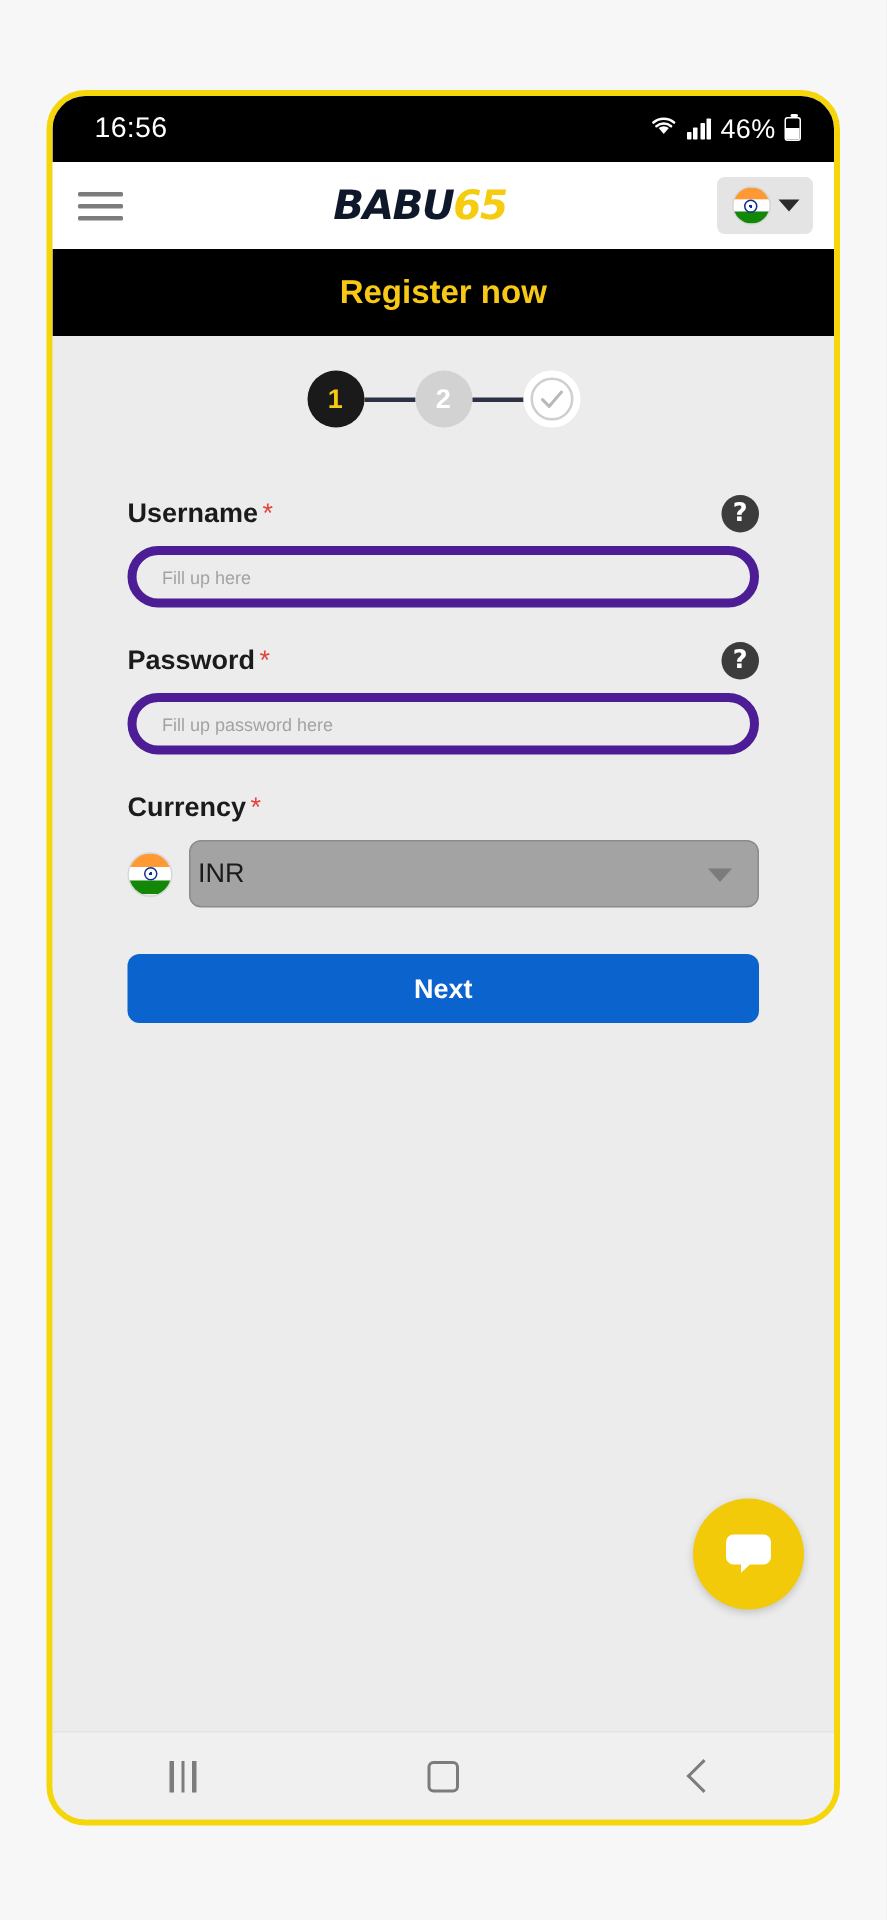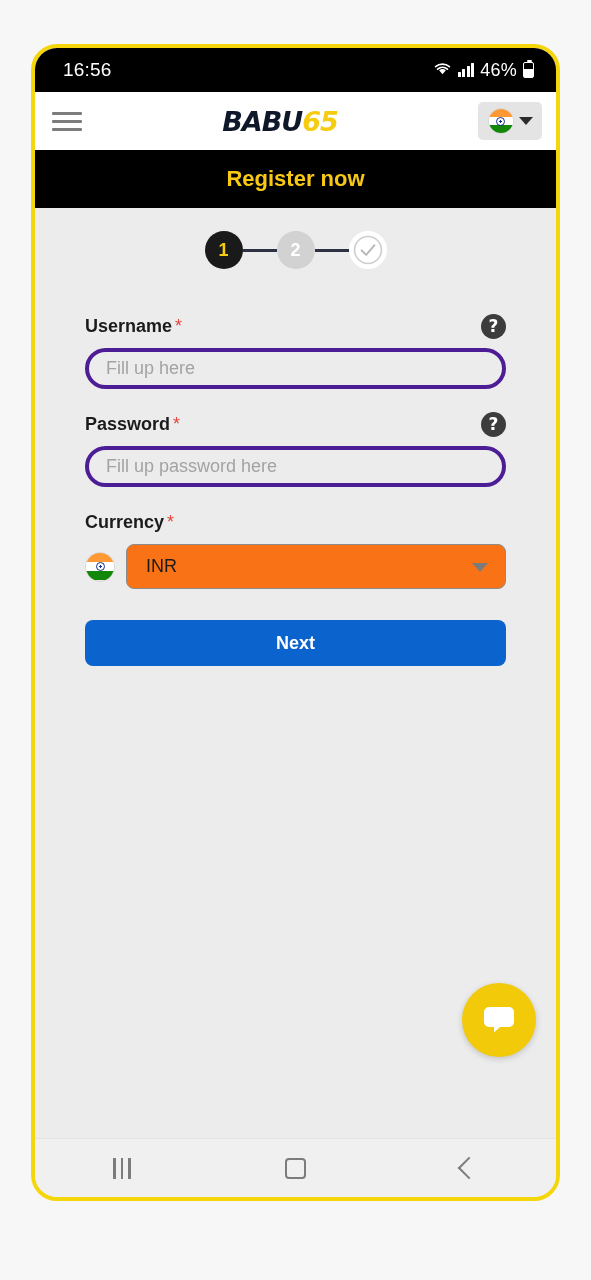--- a/index.html
+++ b/index.html
@@ -12,21 +12,21 @@
     background: #f7f7f8;
     font-family: "Liberation Sans", sans-serif;
     overflow: hidden;
     position: relative;
   }
 
   
   .phone-frame {
     position: absolute;
     left: 31px;
-    top: 44px;
+    top: 60px;
     width: 529px;
     height: 1157px;
     border: 4px solid #f5d60b;
     border-radius: 26px;
     box-sizing: border-box;
     overflow: hidden;
     background: #ececec;
     display: flex;
     flex-direction: column;
     justify-content: space-between;
@@ -268,26 +268,26 @@
     display: flex;
     align-items: center;
     justify-content: center;
     cursor: pointer;
     flex: 0 0 auto;
     font-family: "DejaVu Sans", sans-serif;
   }
   .text-input {
     width: 100%;
     height: 41px;
-    border: 4px solid #4c1d95;
+    border: 6px solid #4c1d95;
     border-radius: 21px;
     background: #ececec;
     box-sizing: border-box;
     padding: 0 17px;
-    font-size: 18px;
+    font-size: 12px;
     color: #1b1b1b;
     font-family: "Liberation Sans", sans-serif;
     outline: none;
     display: block;
   }
   .text-input::placeholder { color: #a3a3a3; }
 
   
   .currency-row {
     display: flex;
@@ -301,23 +301,23 @@
   }
   .select-wrap {
     flex: 1 1 auto;
     position: relative;
   }
   .select-box {
     width: 100%;
     height: 45px;
     border: 1px solid #8b8b8b;
     border-radius: 8px;
-    background: #f97316;
-    box-sizing: border-box;
-    padding: 0 19px;
+    background: #a3a3a3;
+    box-sizing: border-box;
+    padding: 0 5px;
     font-size: 18px;
     color: #1b1b1b;
     display: flex;
     align-items: center;
     cursor: pointer;
   }
   .select-caret {
     position: absolute;
     right: 18px;
     top: 50%;

